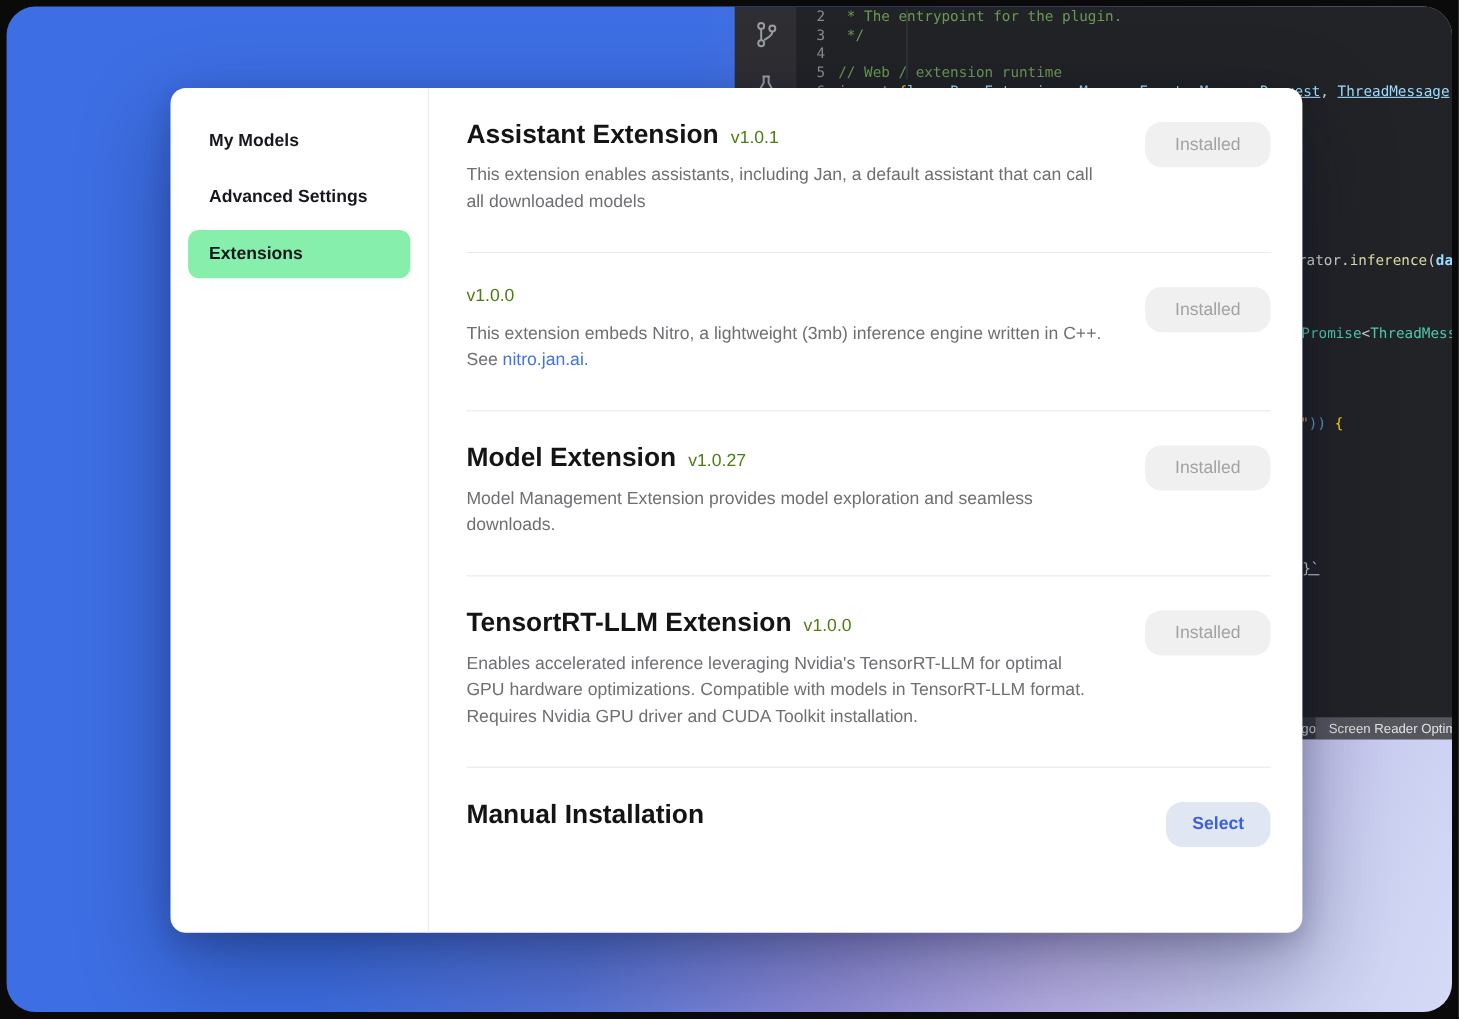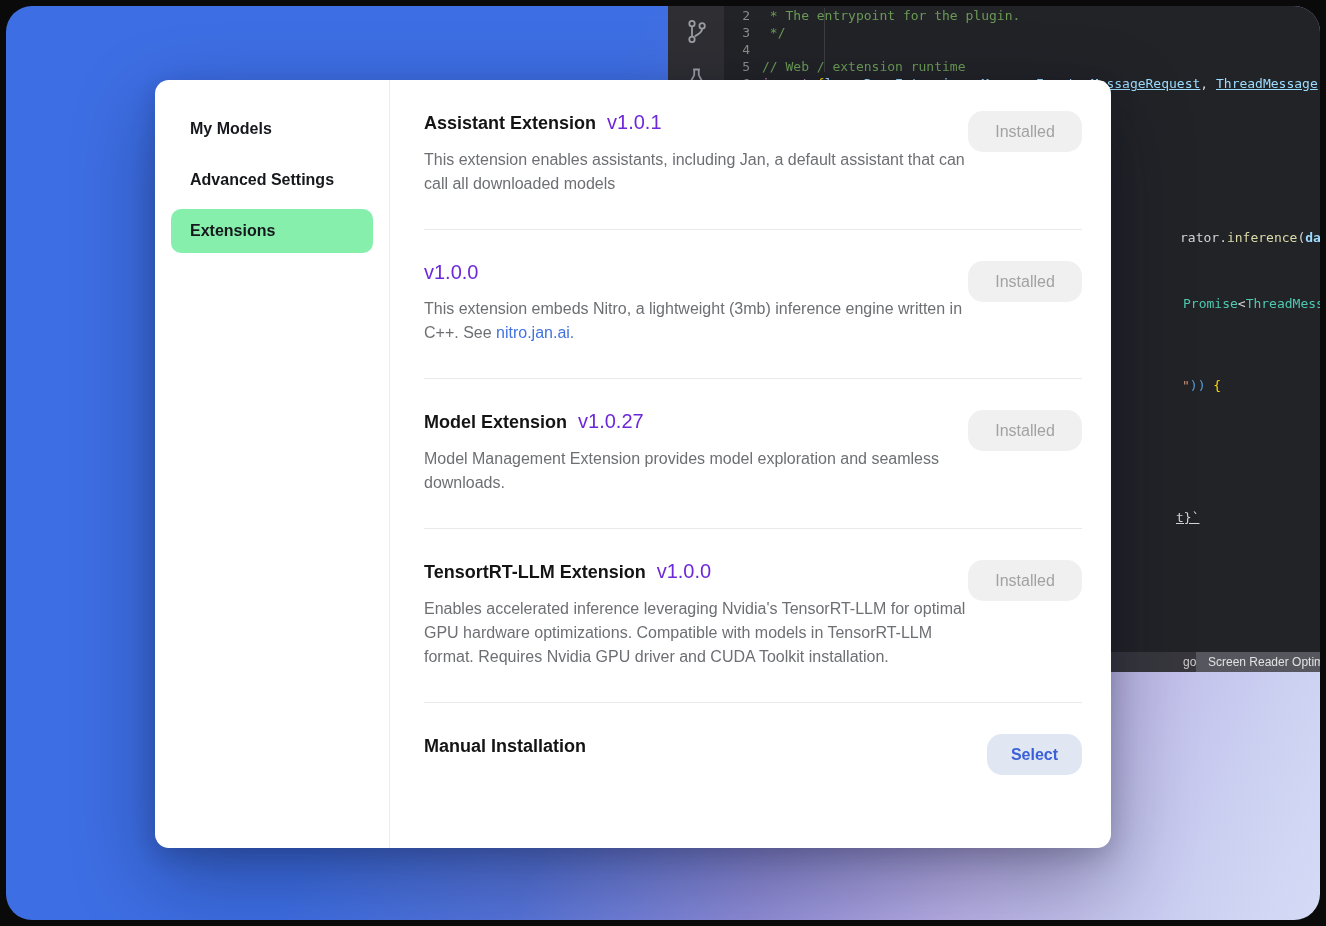--- a/index.html
+++ b/index.html
@@ -33,36 +33,36 @@
   .tk-blue { color:#569cd6; }
   .tk-u { text-decoration:underline; }
   .tk-b { font-weight:bold; }
   .statusbar { height:20px; background:#37373d; position:relative; overflow:hidden;
                font-size:12px; color:#cfcfcf; flex-shrink:0; }
   .sb-left { position:absolute; left:515px; top:3px; }
   .sb-chip { position:absolute; left:528px; top:0; height:20px; line-height:20px;
              padding:0 12px; background:#56565f; color:#e2e2e2; white-space:nowrap; }
 
   
-  .modal { position:absolute; left:149px; top:74px; width:956px; height:768px;
+  .modal { position:absolute; left:149px; top:74px; width:1029px; height:768px;
            background:#ffffff; border-radius:14px; display:flex;
            box-shadow:0 30px 80px rgba(10,15,40,.35), 0 8px 24px rgba(10,15,40,.18);justify-content:center; }
   .sidebar { width:235px; border-right:1px solid #ececec; padding:27px 16px; flex-shrink:0; }
   .side-item { height:44px; margin-bottom:7px; display:flex; align-items:center;
                padding:0 19px; border-radius:10px; font-size:16px; font-weight:700;
                color:#16181d; cursor:pointer; }
   .side-item.active { background:#86efac; }
   .content { flex:1; padding:0 29px 0 34px; overflow:hidden; }
   .ext-row { display:flex; justify-content:space-between; align-items:flex-start;
              padding:31px 0 33px; border-bottom:1px solid #e9e9e9; }
   .ext-row.last { border-bottom:none; }
   .ext-text { max-width:580px; }
   .ext-title-row { display:flex; align-items:baseline; gap:11px; }
-  .ext-name { font-size:18px; font-weight:700; color:#141414; line-height:24px; }
-  .ext-version { font-size:20px; color:#6d28d9; }
+  .ext-name { font-size:24px; font-weight:700; color:#141414; line-height:24px; }
+  .ext-version { font-size:16px; color:#4d7c0f; }
   .ext-desc { margin-top:13px; font-size:16px; line-height:24px; color:#6d6f73; }
   .ext-link { color:#4273e0; cursor:pointer; text-decoration:none; }
   .btn { min-width:114px; height:41px; border:none; border-radius:15px; font-size:16px;
          display:flex; align-items:center; justify-content:center; padding:16px 22px;
          font-family:"Liberation Sans", sans-serif; cursor:pointer; flex-shrink:0; }
   .btn-installed { background:#f0f0f0; color:#a2a2a2; }
   .btn-select { background:#e1e6f3; color:#3a61d9; font-weight:700; min-width:95px; }
 </style>
 </head>
 <body>

